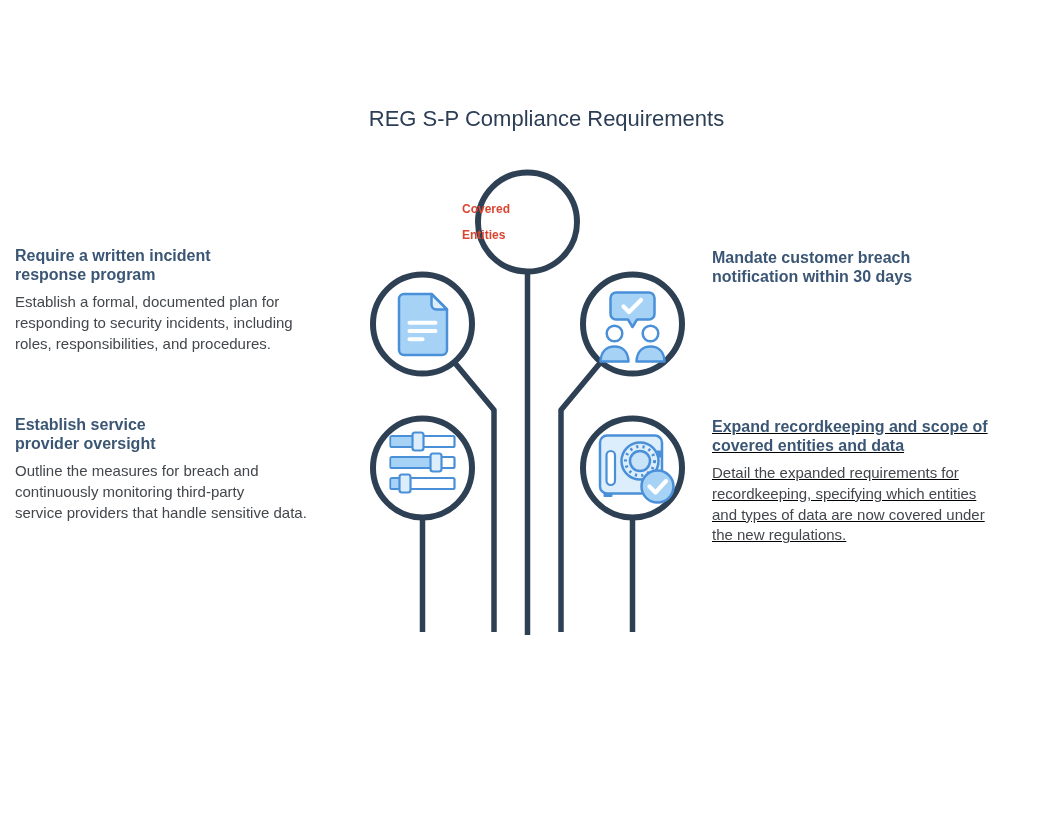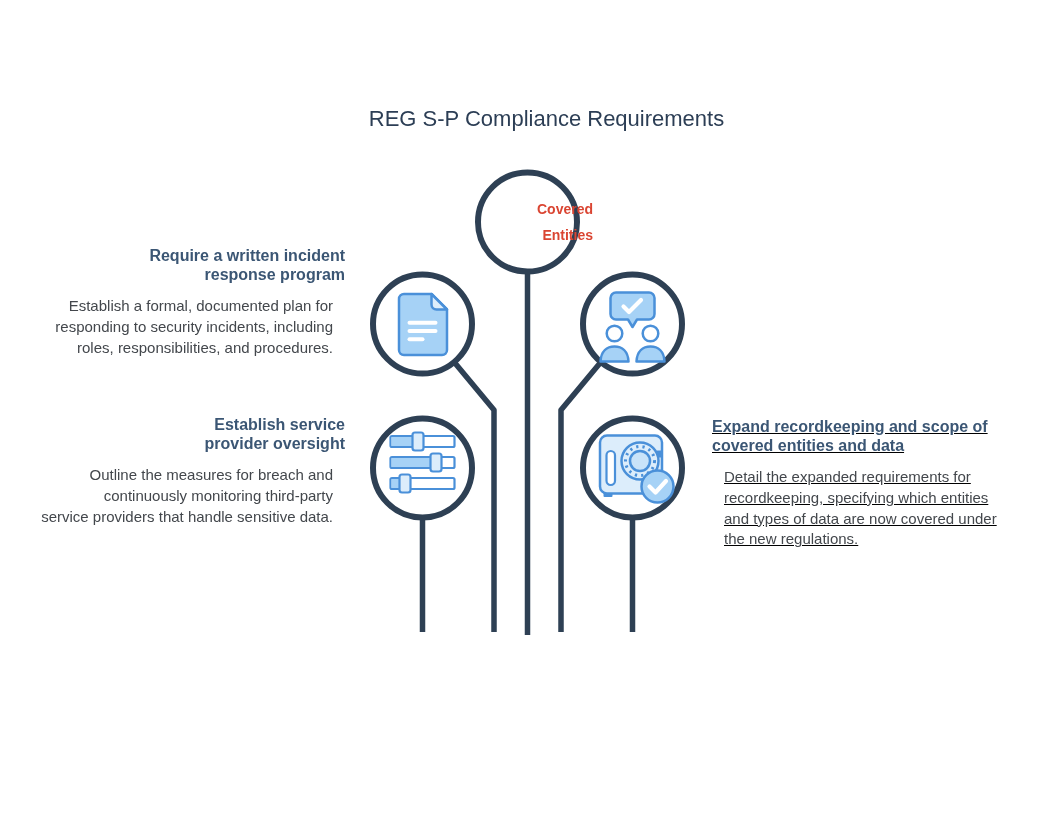--- a/index.html
+++ b/index.html
@@ -20,36 +20,36 @@
   .ib-thin { stroke:var(--icon-stroke); stroke-width:2.2px; stroke-linejoin:round; }
   .f-mid { fill:var(--icon-mid); }
   .f-light { fill:var(--icon-light); }
   .f-soft { fill:var(--icon-soft); }
   .f-white { fill:#ffffff; }
   .f-none { fill:none; }
   .f-stroke { fill:var(--icon-stroke); }
   .wk { stroke:#ffffff; stroke-width:4.2px; fill:none; stroke-linecap:round; stroke-linejoin:round; }
   .center-label {
     position:absolute; left:462px; top:197px; width:131px;
-    text-align:right; font-size:14px; font-weight:bold;
+    text-align:left; font-size:12px; font-weight:bold;
     line-height:25.5px; color:var(--red); white-space:pre-line;
   }
   .block { position:absolute; width:330px; }
   .blk-tl { left:15px;  top:247px; }
   .blk-tr { left:712px; top:249px; }
   .blk-bl { left:15px;  top:416px; }
   .blk-br { left:712px; top:418px;text-decoration:underline; }
-  .align-r { text-align:right; }
+  .align-r { text-align:left; }
   .bh {
     font-size:16px; font-weight:bold; line-height:18.5px;
     color:var(--heading); margin:0 0 8px 0; white-space:pre-line;
   }
   .bb {
     font-size:15px; line-height:20.8px;
-    color:var(--body); margin:12px; white-space:pre-line;
+    color:var(--body); margin:0; white-space:pre-line;
   }
 </style>
 </head>
 <body>
 
 <div class="canvas">
 
   <h1 class="title">REG S-P Compliance Requirements</h1>
 
   <svg class="diagram" width="1056" height="816" viewBox="0 0 1056 816">
@@ -127,20 +127,22 @@
 
   <div class="block blk-tl">
     <h2 class="bh align-r">Require a written incident
 response program</h2>
     <p class="bb align-r">Establish a formal, documented plan for
 responding to security incidents, including
 roles, responsibilities, and procedures.</p>
   </div>
 
   <div class="block blk-tr">
+    <h2 class="bh">Mandate customer breach
+notification within 30 days</h2>
   </div>
 
   <div class="block blk-bl">
     <h2 class="bh align-r">Establish service
 provider oversight</h2>
     <p class="bb align-r">Outline the measures for breach and
 continuously monitoring third-party
 service providers that handle sensitive data.</p>
   </div>
 

